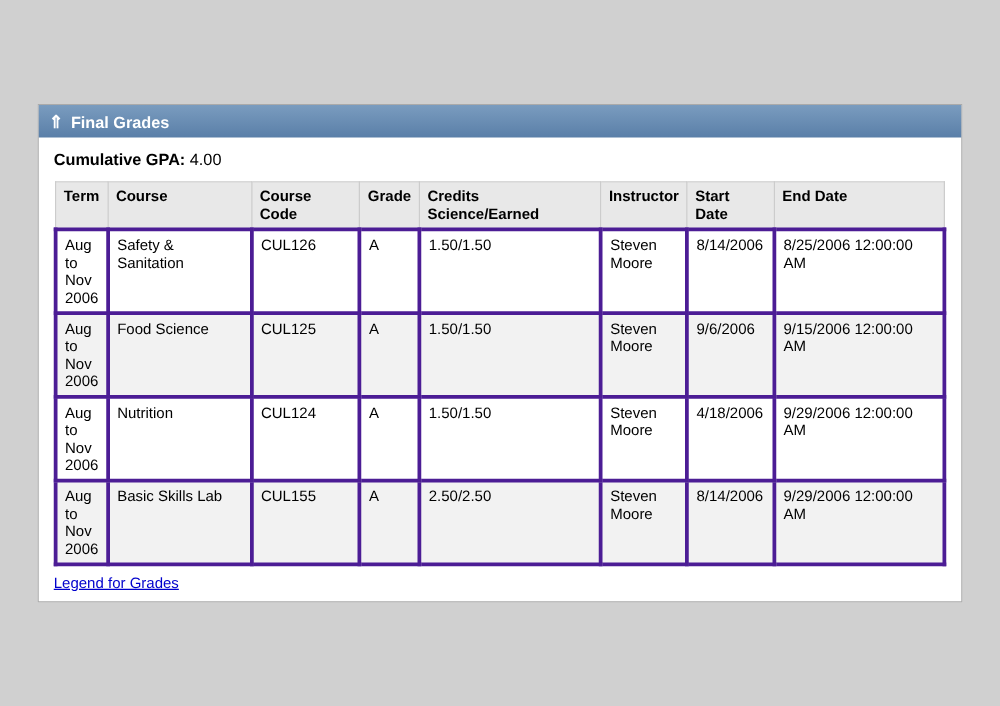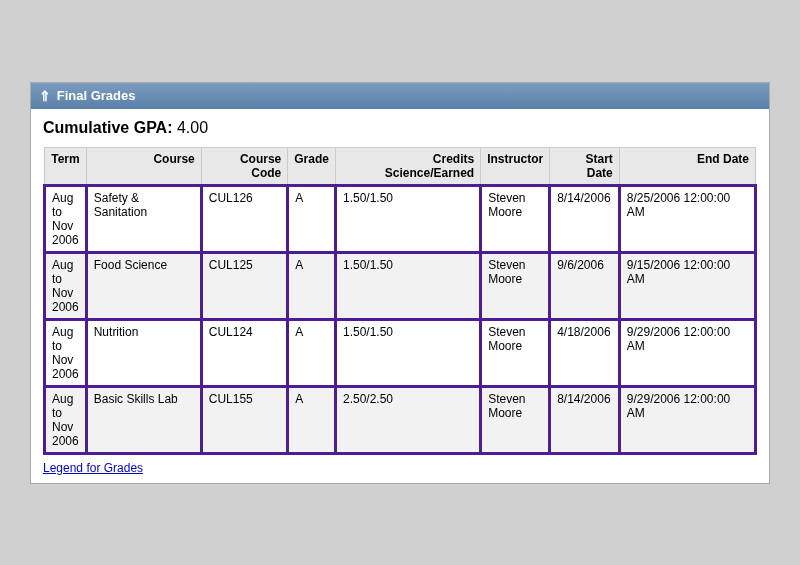--- a/index.html
+++ b/index.html
@@ -45,38 +45,38 @@
       font-size: 13px;
     }
     .term-select {
       padding: 2px 4px;
       font-size: 12px;
       border: 1px solid #aaa;
       background: #fff;
       min-width: 80px;
     }
     .gpa-row {
-      font-size: 16px;
+      font-size: 13px;
       margin-bottom: 10px;
     }
     .gpa-label {
       font-weight: bold;
     }
     table {
       width: 100%;
       border-collapse: collapse;
       border: 1px solid #ccc;
     }
     th {
       background: #e8e8e8;
       border: 1px solid #ccc;
       padding: 4px 6px;
       font-weight: bold;
       font-size: 12px;
-      text-align: right;
+      text-align: left;
       vertical-align: top;
     }
     td {
       border: 3px solid #4c1d95;
       padding: 4px 6px;
       vertical-align: top;
       font-size: 12px;
     }
     tr:nth-child(even) td {
       background: #f2f2f2;

